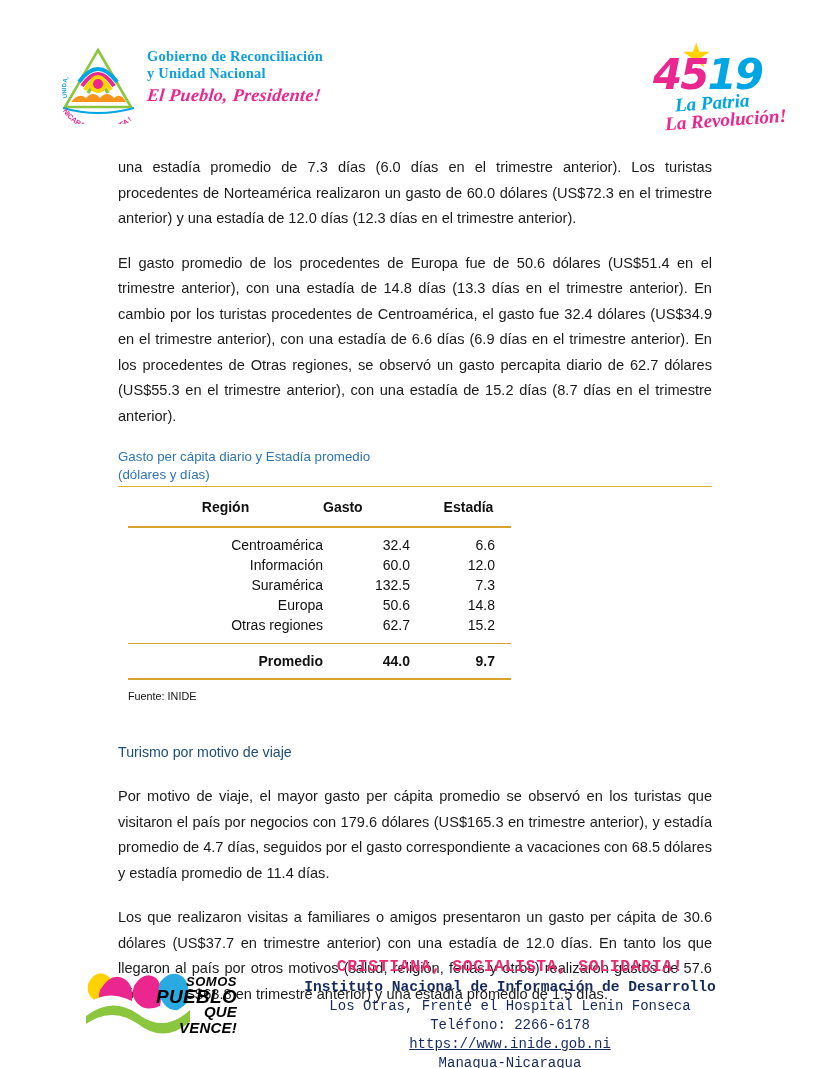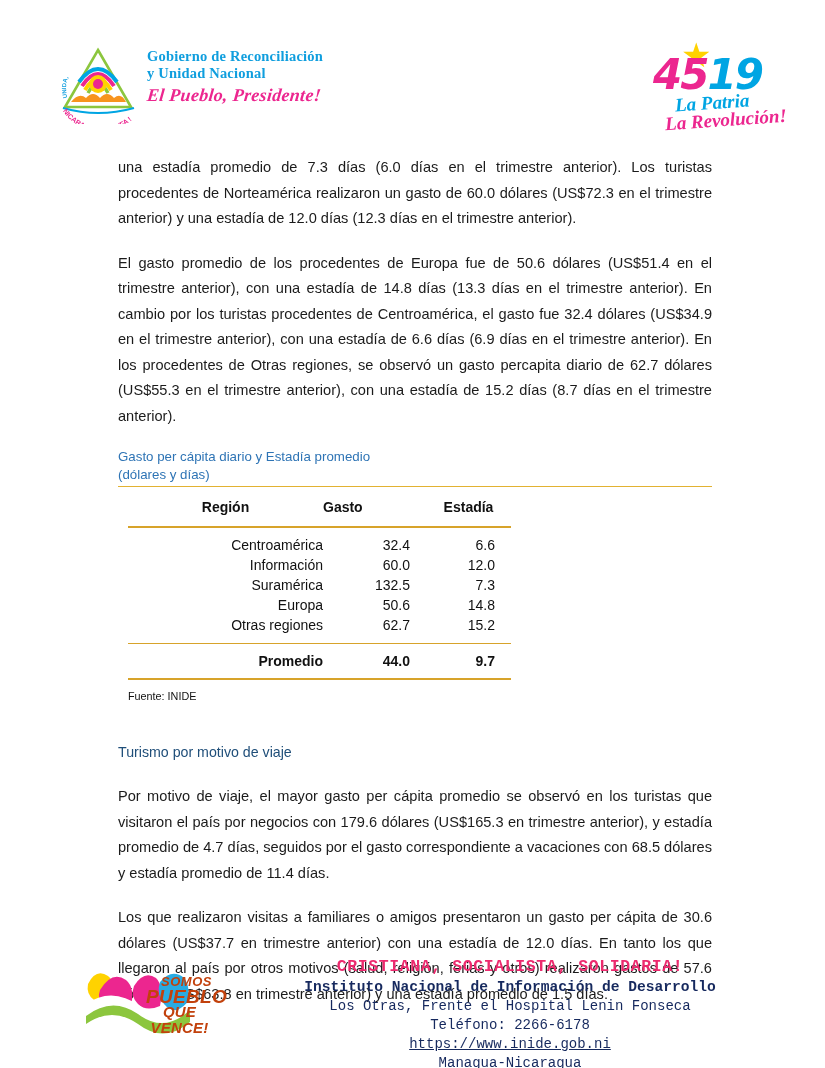--- a/index.html
+++ b/index.html
@@ -212,28 +212,28 @@
   }
   .spv-logo {
     position: absolute;
     left: 82px;
     top: 8px;
     width: 140px;
     height: 82px;
   }
   .spv-words {
     position: absolute;
-    left: 64px;
+    left: 74px;
     top: 14px;
-    color: #c2410c;
+    color: #000000;
     font-family: "Liberation Sans", sans-serif;
     font-weight: bold;
     font-style: italic;
     line-height: 16px;
-    text-align: center;
+    text-align: right;
   }
   .spv-w1 { font-size: 13px; letter-spacing: .5px; }
   .spv-w2 { font-size: 19px; letter-spacing: .3px; margin-top: -1px; }
   .spv-w3 { font-size: 15px; letter-spacing: .2px; margin-left: -14px; margin-top: -1px; }
 
   .footer-text {
     position: absolute;
     left: 225px;
     top: 4px;
     width: 570px;

